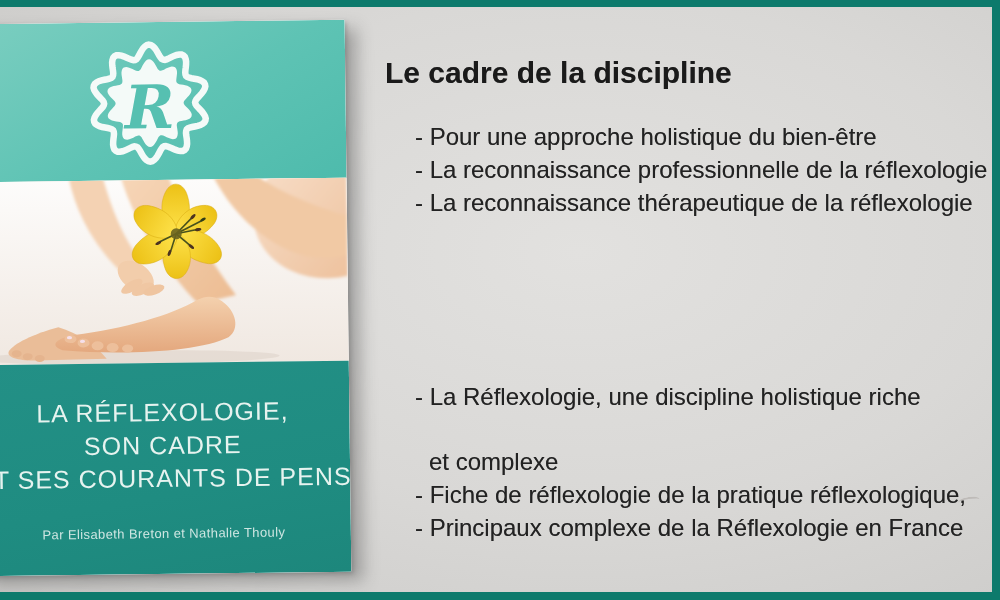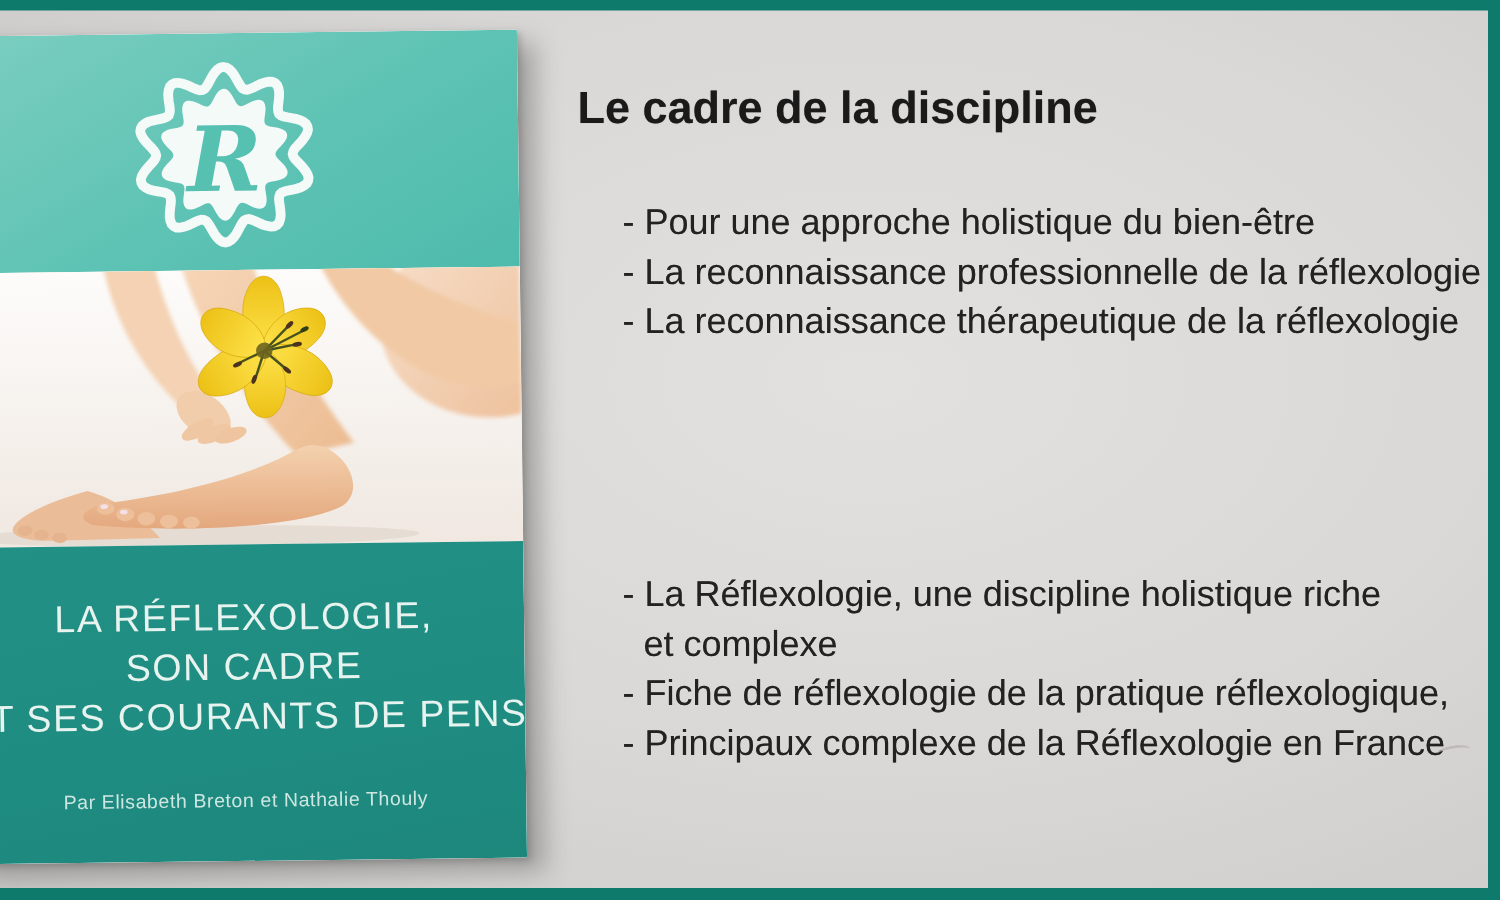--- a/index.html
+++ b/index.html
@@ -41,24 +41,24 @@
     color:rgba(230,243,239,.88); white-space:nowrap; }
 
   
   .content { position:absolute; left:385px; top:0; width:680px; height:100%; color:#222; z-index:5; }
   .content .h { font-weight:bold; color:#1a1a1a; font-size:30px;
     text-shadow:0 0 .5px rgba(0,0,0,.45); white-space:nowrap; }
   .h1 { position:absolute; top:56px; left:0; }
   .h2 { position:absolute; top:262px; left:0; line-height:37px; }
   .grp { position:absolute; left:30px; font-size:24px; line-height:33px;
     text-shadow:0 0 .4px rgba(0,0,0,.4); }
-  .g1 { top:132px; }
+  .g1 { top:120px; }
   .g2 { top:380px; }
   .grp div { white-space:nowrap; }
-  .grp div.cont { padding-left:14px; }
+  .grp div.cont { padding-left:14px;margin-top:32px; }
 
   .scratch { position:absolute; left:958px; top:497px; width:22px; height:6px;
     border-top:2px solid #b7b3b0; border-radius:50% 50% 0 0; transform:rotate(-9deg);
     opacity:.75; z-index:6; }
 </style>
 </head>
 <body>
 
 <div class="stage">
 

